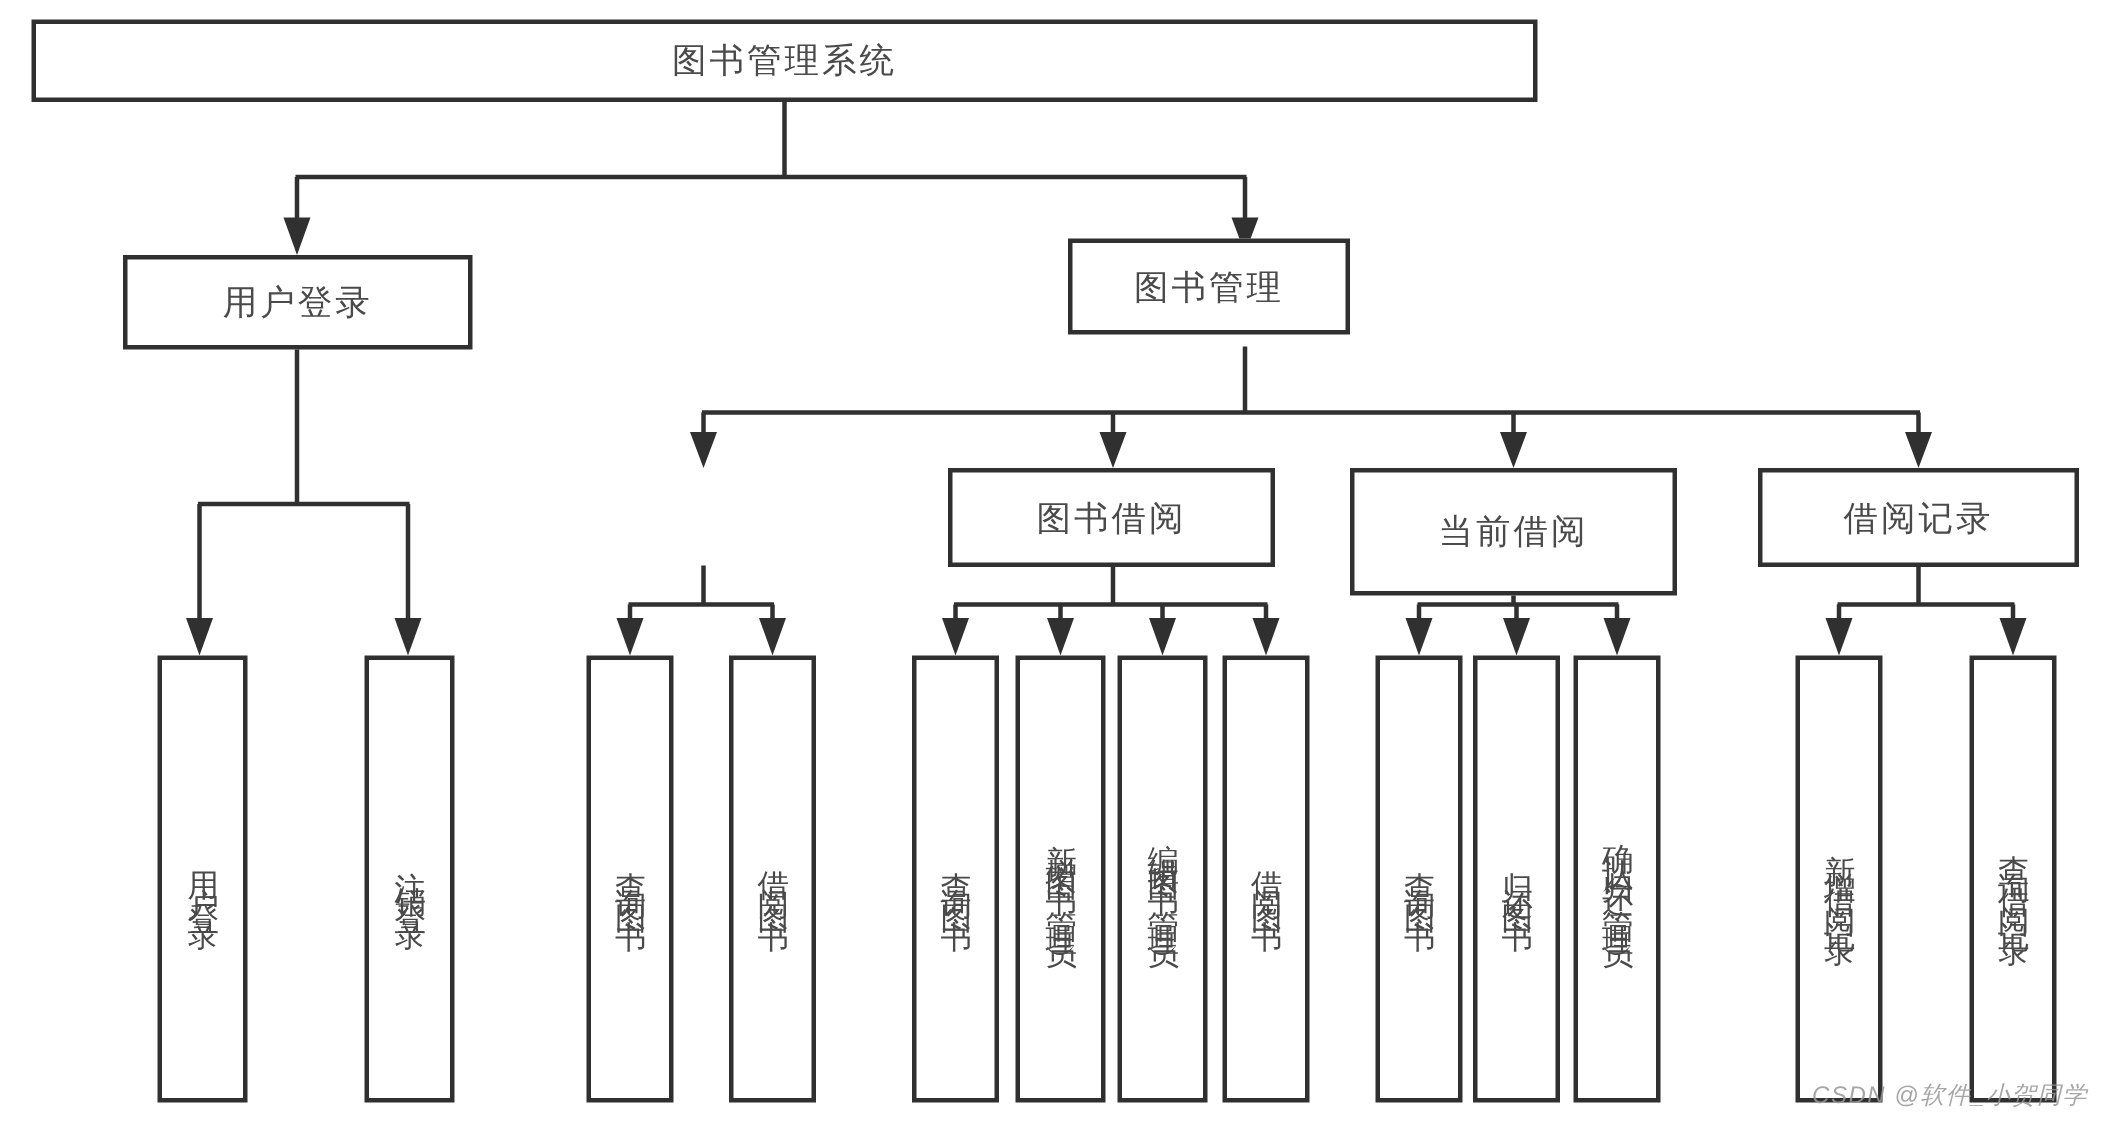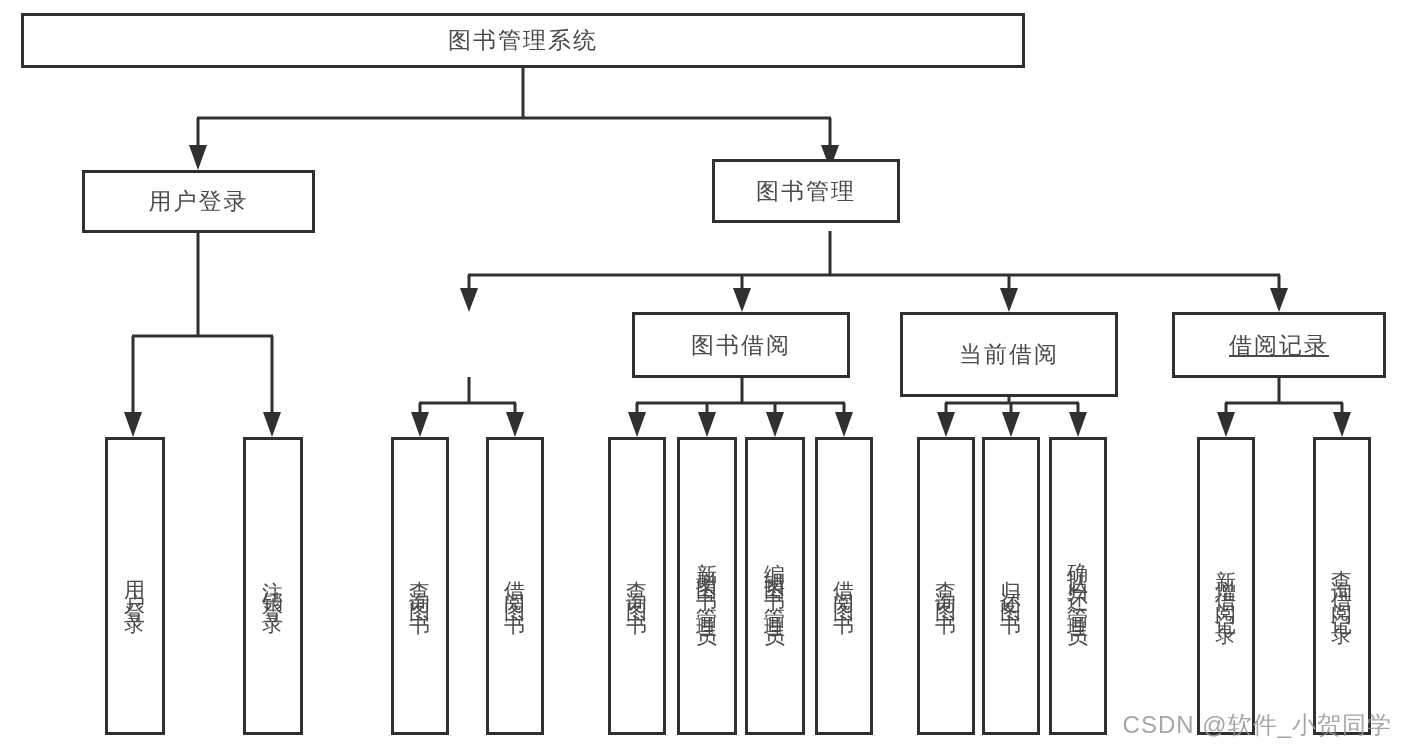--- a/index.html
+++ b/index.html
@@ -51,21 +51,21 @@
   .vbox.long { letter-spacing: 9px; }
 
   
   #n-root        { left: 21px;   top: 13px;  width: 1004px; height: 55px; }
   #n-userlogin-g { left: 82px;   top: 170px; width: 233px;  height: 63px; }
   #n-bookmgmt-g  { left: 712px;  top: 159px; width: 188px;  height: 64px; }
 
   #n-newbook     { left: 360px;  top: 312px; width: 218px;  height: 66px; }
   #n-bookborrow  { left: 632px;  top: 312px; width: 218px;  height: 66px; }
   #n-curborrow   { left: 900px;  top: 312px; width: 218px;  height: 85px; }
-  #n-records     { left: 1172px; top: 312px; width: 214px;  height: 66px; text-decoration: underline; }
+  #n-records     { left: 1172px; top: 312px; width: 214px;  height: 66px; }
 
   .leaf { top: 437px; height: 298px; width: 58px; }
   #l-userlogin   { left: 105px;  width: 60px; }
   #l-logout      { left: 243px;  width: 60px; }
   #l-nbr-query   { left: 391px; }
   #l-nbr-borrow  { left: 486px; }
   #l-bb-query    { left: 608px; }
   #l-bb-add      { left: 677px;  width: 60px; }
   #l-bb-edit     { left: 745px;  width: 60px; }
   #l-bb-borrow   { left: 815px; }
@@ -73,24 +73,25 @@
   #l-cb-return   { left: 982px; }
   #l-cb-confirm  { left: 1049px; }
   #l-br-add      { left: 1197px; }
   #l-br-query    { left: 1313px; }
 
   .watermark {
     position: absolute;
     right: 13px;
     bottom: 6px;
     z-index: 3;
-    font-size: 24px;
+    font-size: 16px;
     color: rgba(150, 150, 150, 0.85);
     letter-spacing: 1px;
     white-space: nowrap;
+    font-style: italic;
   }
 </style>
 </head>
 <body>
 
 <div class="stage">
 
   <svg class="connectors" viewBox="0 0 1405 747" aria-hidden="true">
     <g stroke="#303030" stroke-width="3" fill="none">
 

